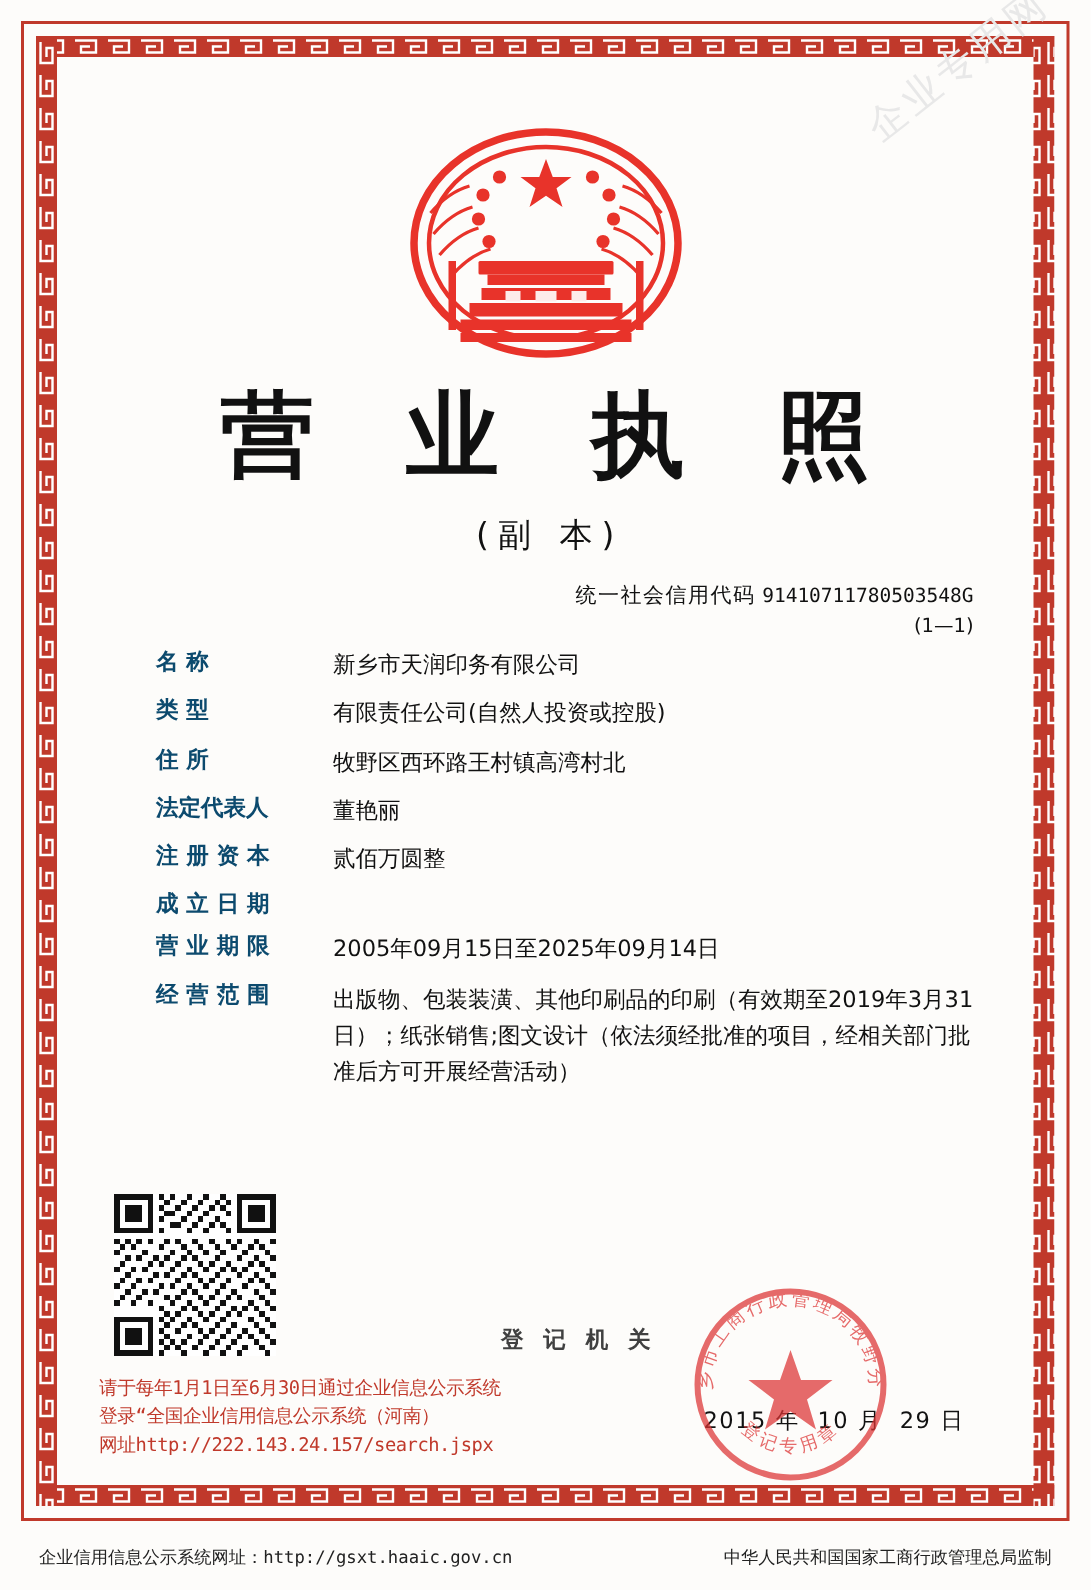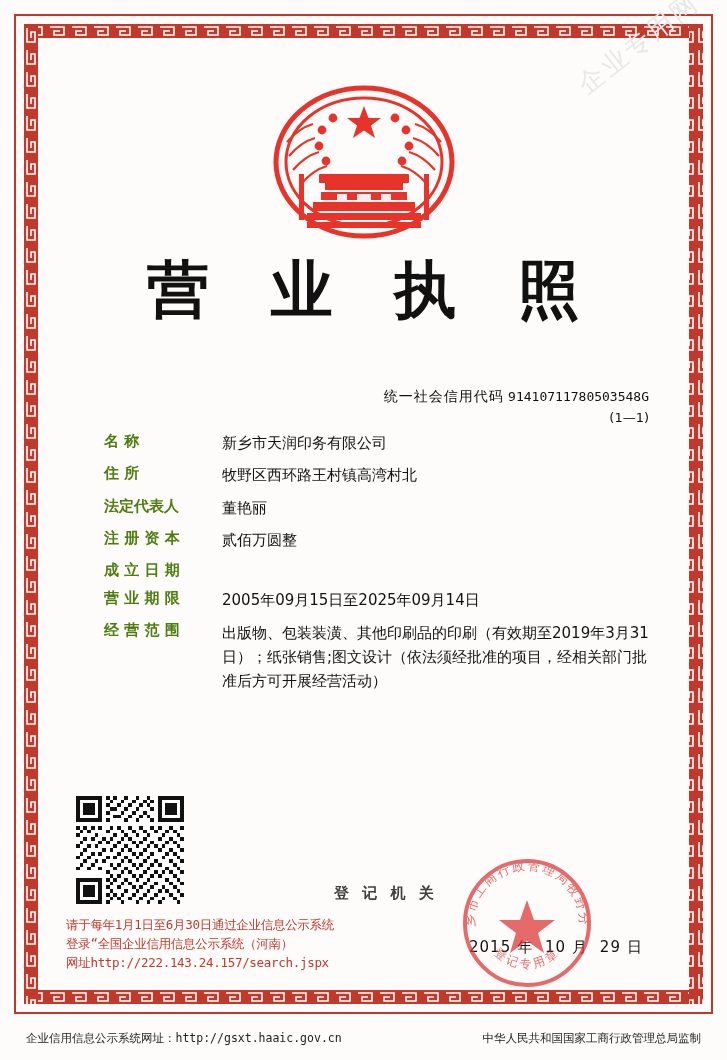--- a/index.html
+++ b/index.html
@@ -70,21 +70,21 @@
     font-size:13px;color:#111;
   }
 
   
   .fields{
     position:absolute;left:104px;top:432px;right:70px;
   }
   .row{display:flex;align-items:flex-start;margin-bottom:9px;}
   .row .k{
     width:108px;flex:0 0 108px;
-    font-size:15px;color:#4d7c0f;font-weight:bold;
+    font-size:15px;color:#0c4a6e;font-weight:bold;
     display:flex;justify-content:space-between;
     letter-spacing:0;
   }
   .row .k.tight{display:block;letter-spacing:0;}
   .row .v{
     font-size:15px;color:#111;line-height:1.55;
     padding-left:10px;flex:1;
   }
   .row.scope .v{line-height:1.6;}
 
@@ -198,34 +198,39 @@
         </g>
 
         <rect x="30" y="92" width="5" height="46"></rect>
         <rect x="155" y="92" width="5" height="46"></rect>
         <rect x="38" y="140" width="114" height="6"></rect>
       </g>
     </svg>
   </div>
 
   <div class="title">营 业 执 照</div>
+  <div class="subtitle">(副 本)</div>
 
   <div class="code-line">
     <span class="label">统一社会信用代码</span>
     <span class="value">91410711780503548G</span>
   </div>
   <div class="sheet-no">(1—1)</div>
 
   <div class="fields">
 
     <div class="row">
       <div class="k tight">名 称</div>
       <div class="v">新乡市天润印务有限公司</div>
     </div>
 
+    <div class="row">
+      <div class="k tight">类 型</div>
+      <div class="v">有限责任公司(自然人投资或控股)</div>
+    </div>
 
     <div class="row">
       <div class="k tight">住 所</div>
       <div class="v">牧野区西环路王村镇高湾村北</div>
     </div>
 
     <div class="row">
       <div class="k tight">法定代表人</div>
       <div class="v">董艳丽</div>
     </div>

